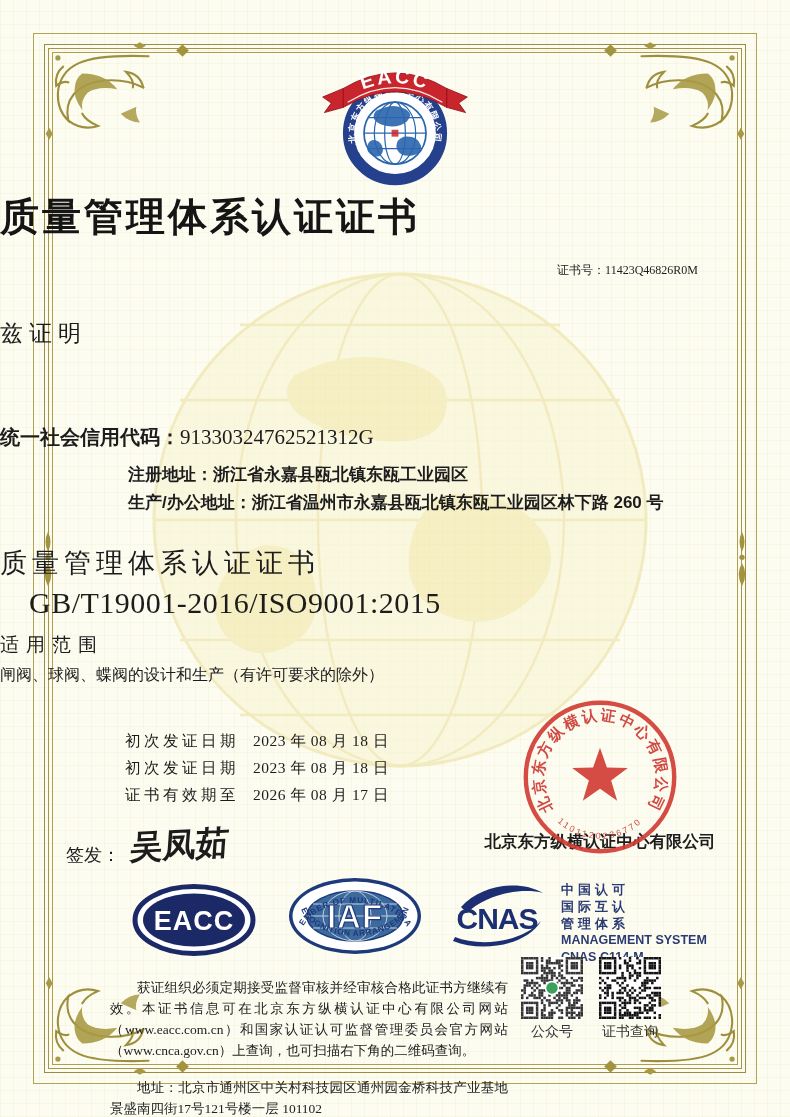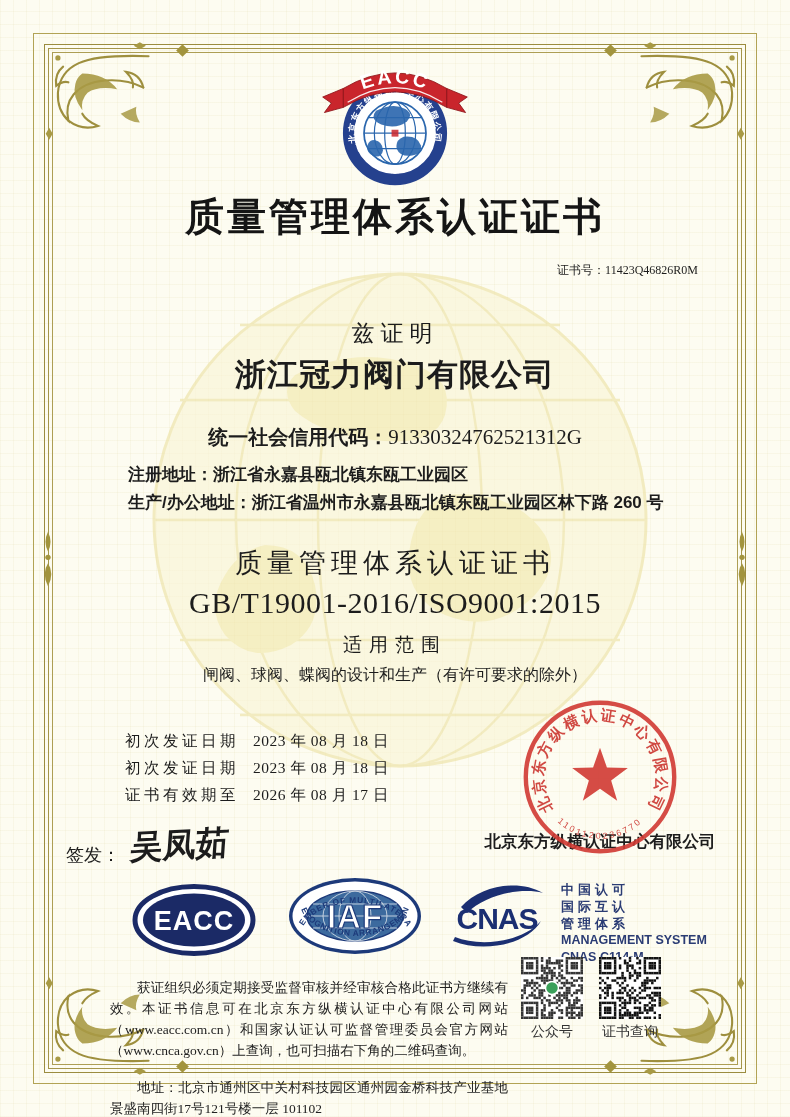--- a/index.html
+++ b/index.html
@@ -23,32 +23,32 @@
   .cf.bl{left:37px;bottom:37px;transform:scaleY(-1);}
   .cf.br{right:37px;bottom:37px;transform:scale(-1,-1);}
   .edge-orn{position:absolute;pointer-events:none;color:#a2943e;}
   .diamond{width:9px;height:9px;background:#a2943e;transform:rotate(45deg);}
   .fleur{width:20px;height:58px;}
   
   .watermark{position:absolute;left:145px;top:265px;width:510px;height:510px;opacity:.6;z-index:0;pointer-events:none;}
   
   .content{position:absolute;inset:0;z-index:2;}
   .abs{position:absolute;}
-  .center{left:0;right:0;text-align:center;}
+  .center{left:0;right:0;text-align:left;}
   .serif{font-family:"Liberation Serif", serif;}
   .logo-top{left:50%;transform:translateX(-50%);top:54px;width:192px;height:136px;}
   .title{top:190px;font-size:39px;font-weight:800;letter-spacing:3px;color:#151515;}
   .cert-no{top:262px;right:92px;font-size:12px;}
   .certify{top:318px;font-size:23px;letter-spacing:6px;}
   .company{top:354px;font-size:31px;font-weight:800;letter-spacing:1px;}
   .credit{top:424px;font-size:20px;font-weight:700;}
   .credit .code{font-family:"Liberation Serif", serif;font-weight:400;font-size:21px;}
   .addresses{top:461px;left:128px;font-size:17px;font-weight:600;line-height:28px;}
   .std-heading{top:545px;font-size:27px;letter-spacing:5px;}
-  .standard{top:586px;font-size:30px;letter-spacing:.5px;}
+  .standard{top:586px;font-size:30px;letter-spacing:.5px;padding-left:29px;}
   .scope-heading{top:632px;font-size:19px;letter-spacing:7px;}
   .scope{top:665px;font-size:16px;font-weight:500;}
   .dates{top:727px;left:125px;font-size:15.5px;line-height:27px;}
   .dates .lbl{letter-spacing:3.5px;display:inline-block;width:128px;}
   .dates .val{letter-spacing:.5px;}
   .sign{top:828px;left:66px;font-size:18px;}
   .sign .name{display:inline-block;font-size:33px;font-weight:700;
               transform:rotate(-3deg) skewX(-7deg);position:relative;top:-5px;margin-left:10px;}
   .issuer{top:831px;left:452px;width:296px;text-align:center;font-size:16.5px;font-weight:700;}
   .seal{left:517px;top:694px;width:166px;height:166px;opacity:.9;pointer-events:none;}
@@ -181,21 +181,20 @@
         </text>
       </g>
     </svg>
 
     <div class="abs center title">质量管理体系认证证书</div>
     <div class="abs cert-no serif">
       <span>证书号：</span><span>11423Q46826R0M</span>
     </div>
 
     <div class="abs center certify serif">兹证明</div>
-    <div class="abs center company">浙江冠力阀门有限公司</div>
     <div class="abs center credit">
       <span>统一社会信用代码：</span><span class="code">91330324762521312G</span>
     </div>
     <div class="abs addresses">
       <div>
         <span>注册地址：</span><span>浙江省永嘉县瓯北镇东瓯工业园区</span>
       </div>
       <div>
         <span>生产/办公地址：</span><span>浙江省温州市永嘉县瓯北镇东瓯工业园区林下路 260 号</span>
       </div>

